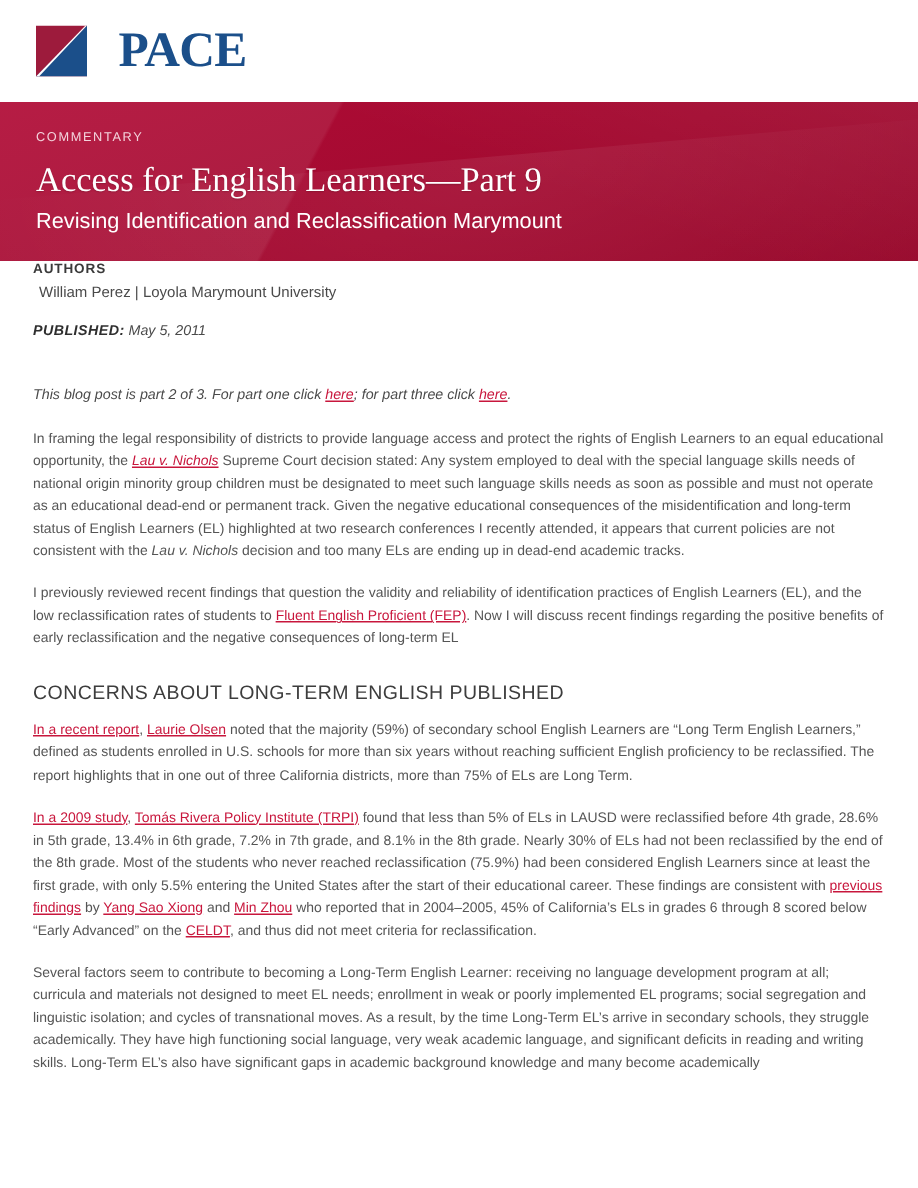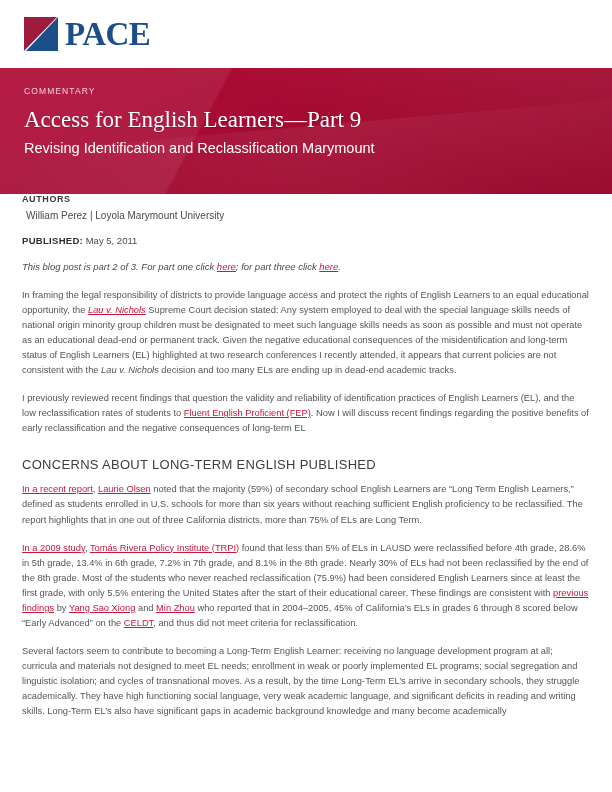--- a/index.html
+++ b/index.html
@@ -19,40 +19,40 @@
     height: 68px;
     background: #ffffff;
     display: flex;
     align-items: center;
     padding-left: 24px;
     box-sizing: border-box;
   }
   .logo-wrap {
     display: flex;
     align-items: center;
-    gap: 7px;
+    gap: 21px;
   }
   .logo-mark {
     width: 34px;
     height: 34px;
     flex: 0 0 34px;
   }
   .logo-word {
     font-family: "Liberation Serif", serif;
     font-size: 33px;
     font-weight: bold;
     color: #1b4f8a;
     letter-spacing: -0.5px;
     line-height: 1;
   }
 
   
   .banner {
     position: relative;
-    height: 126px;
+    height: 106px;
     background: #ab0c33;
     background-image:
       linear-gradient(118deg, rgba(255,255,255,0.075) 0%, rgba(255,255,255,0.075) 34%, rgba(0,0,0,0.0) 34.4%, rgba(0,0,0,0.0) 100%),
       linear-gradient(200deg, rgba(255,255,255,0.06) 0%, rgba(255,255,255,0.0) 45%),
       linear-gradient(160deg, #b00a35 0%, #a30b31 55%, #98092c 100%);
     overflow: hidden;
     box-sizing: border-box;
     padding: 18px 24px 0 24px;
   }
   .banner::after {
@@ -104,21 +104,22 @@
     margin: 0 0 6px 0;
   }
   .meta-line {
     font-size: 10px;
     color: #4a4a4a;
     margin: 0 0 14px 4px;
   }
   .published {
     font-size: 9.5px;
     color: #4a4a4a;
-    margin: 0 0 15px 0;
+    margin: 0 0 32px 0;
+    font-style: italic;
   }
   .published b {
     color: #2e2e2e;
     letter-spacing: 0.3px;
   }
   .note {
     font-size: 9.5px;
     font-style: italic;
     color: #4a4a4a;
     margin: 0 0 16px 0;

